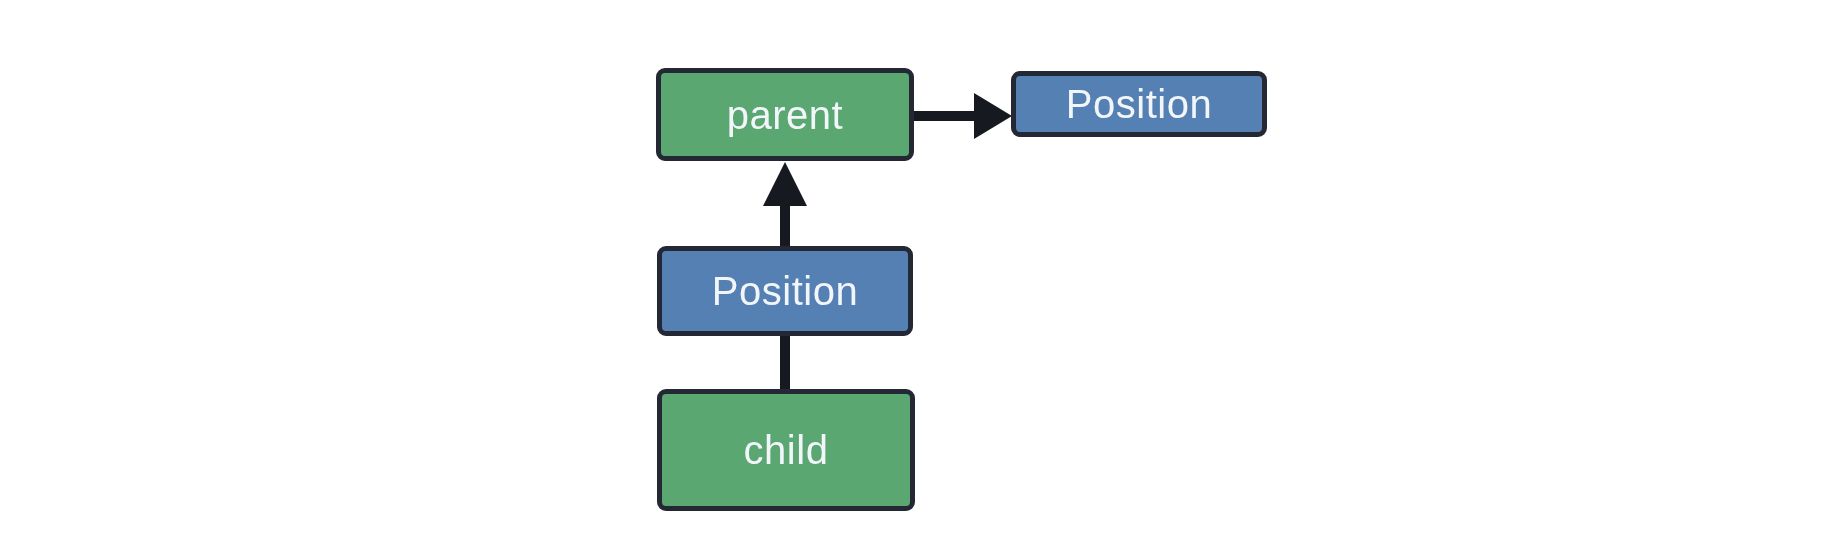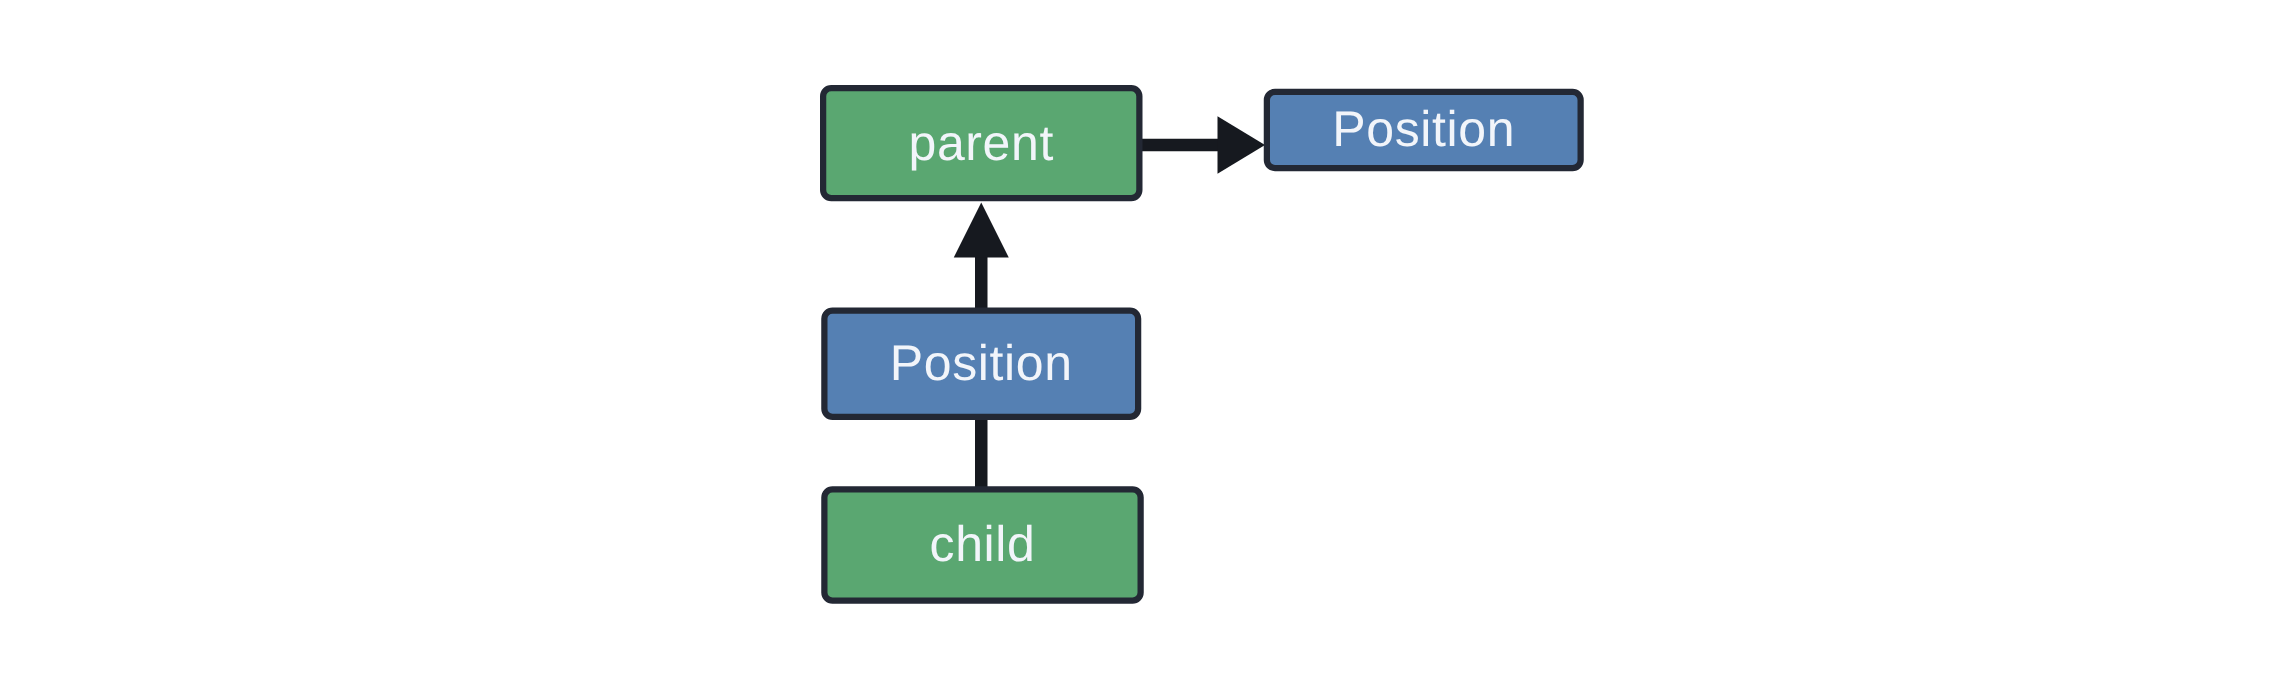--- a/index.html
+++ b/index.html
@@ -28,21 +28,21 @@
     line-height: 1;
     letter-spacing: 0.5px;
     user-select: none;
   }
   .node.entity   { background: var(--entity-fill, #5aa771); }
   .node.component{ background: var(--component-fill, #5580b3); }
 
   .node-parent   { left: 656px; top:  68px; width: 258px; height: 93px; }
   .node-position { left: 1011px; top: 71px; width: 256px; height: 66px; }
   .node-childof  { left: 657px; top: 246px; width: 256px; height: 90px; }
-  .node-child    { left: 657px; top: 389px; width: 258px; height: 94px; }
+  .node-child    { left: 657px; top: 389px; width: 258px; height: 122px; }
 
   .edges-layer {
     position: absolute;
     left: 0; top: 0;
     width: 1830px;
     height: 548px;
     pointer-events: none;
   }
   .edge { fill: var(--arrow, #16191f); }
 </style>

